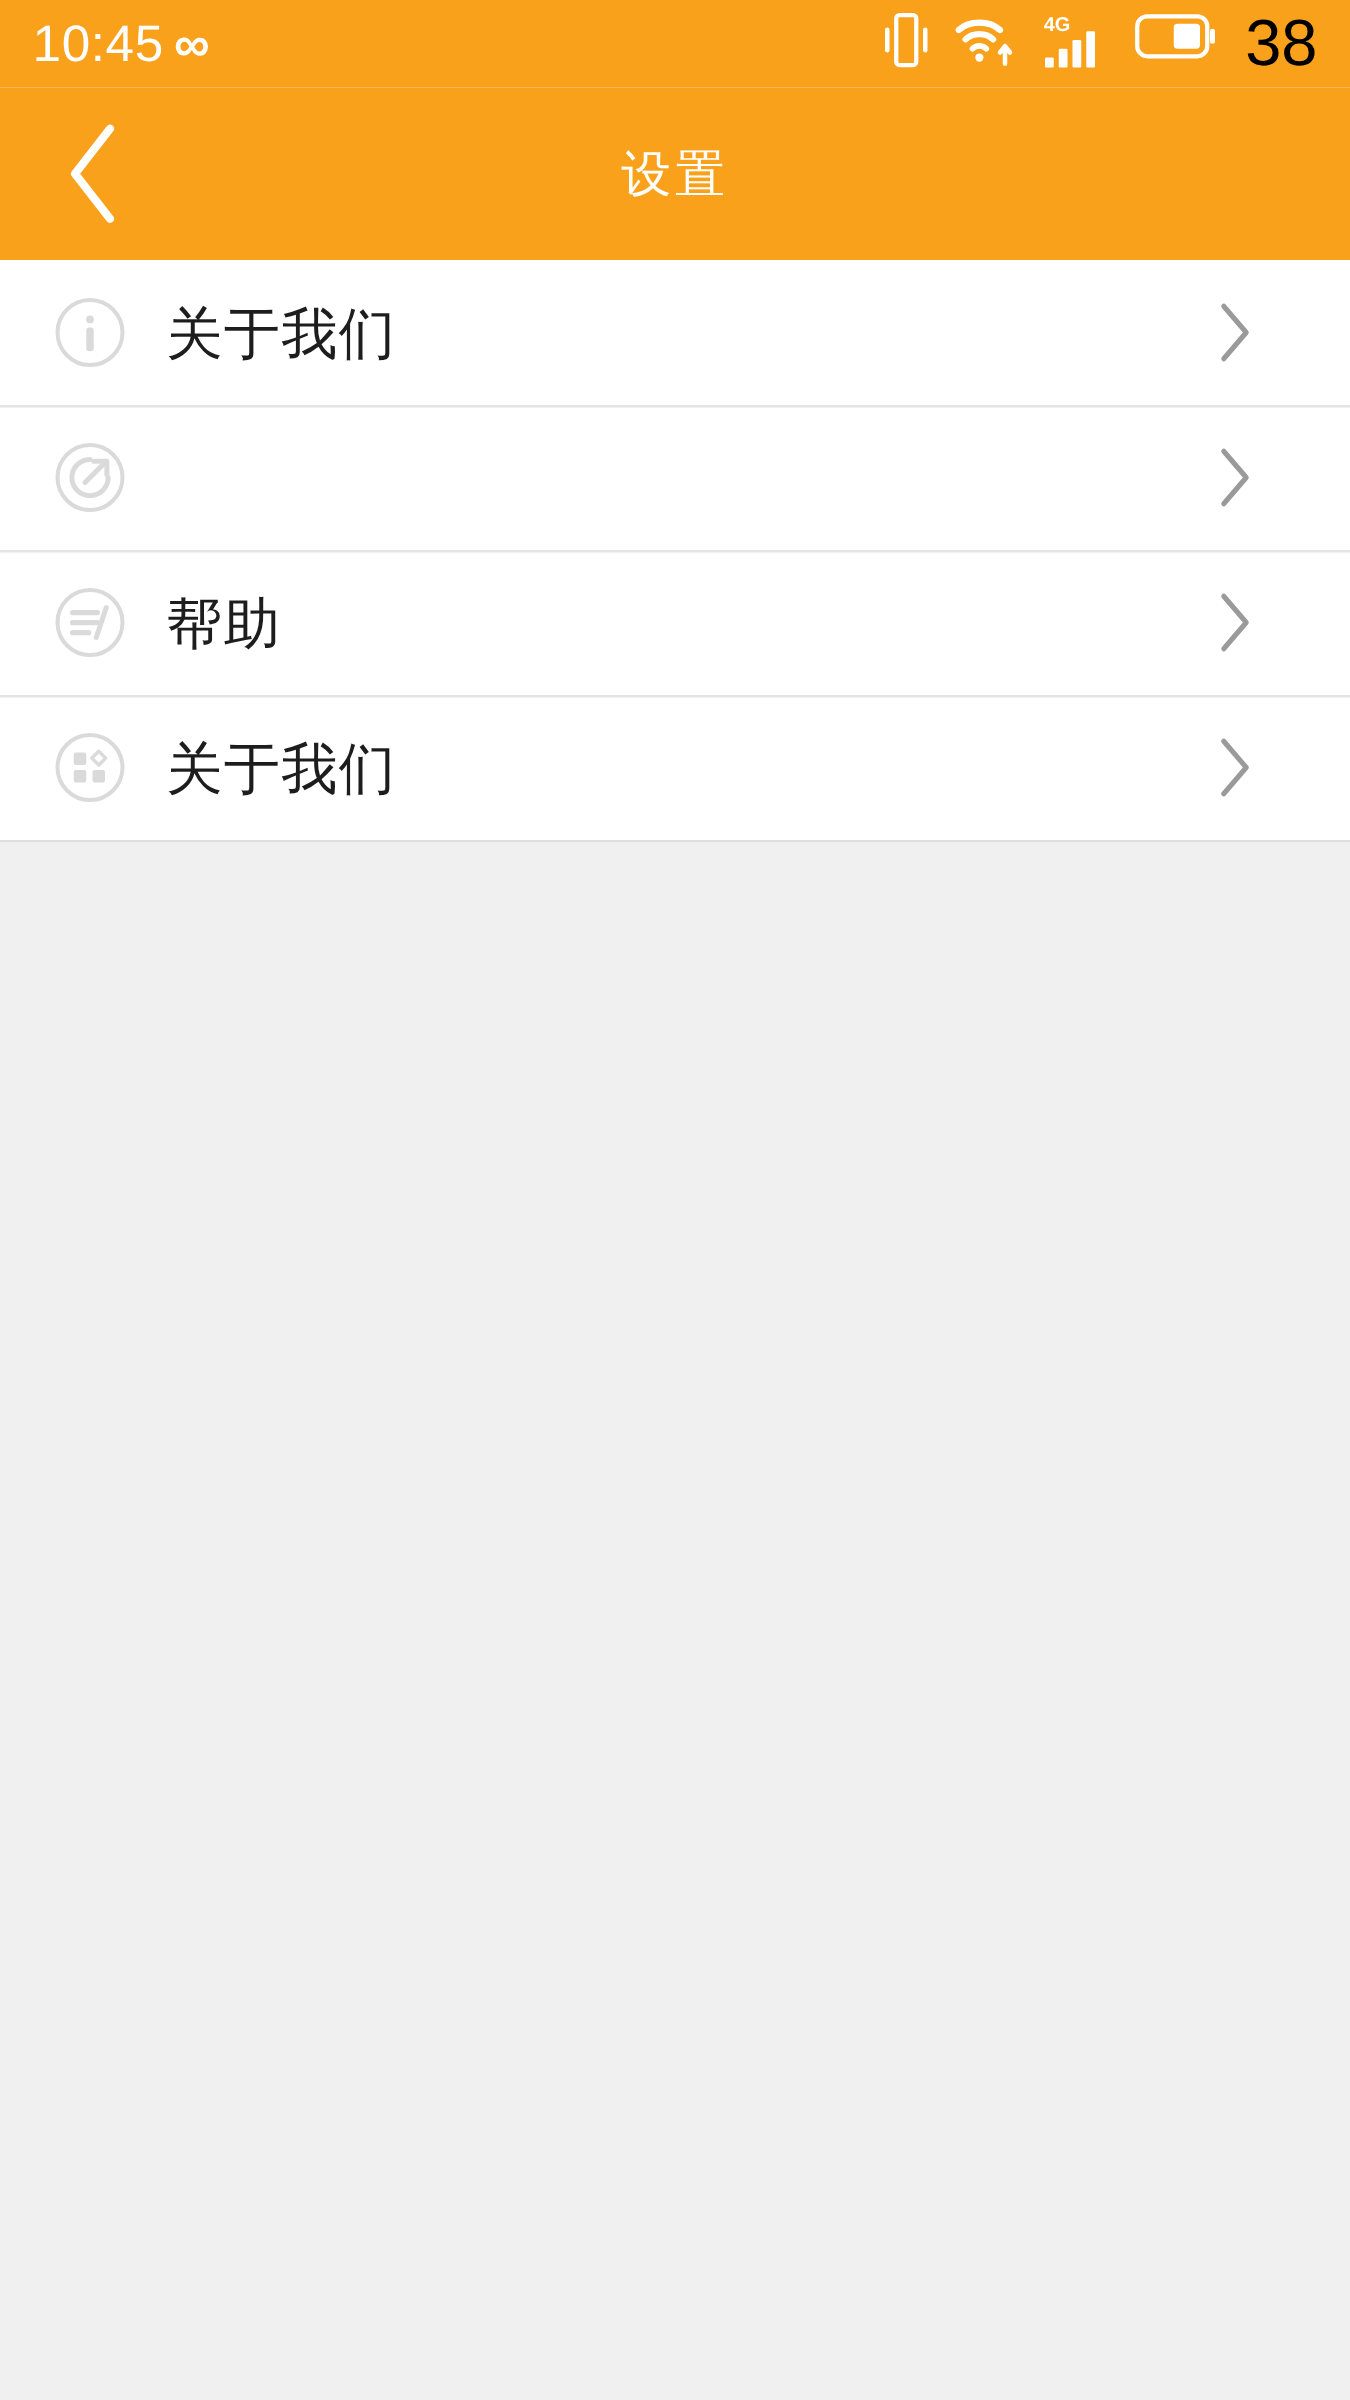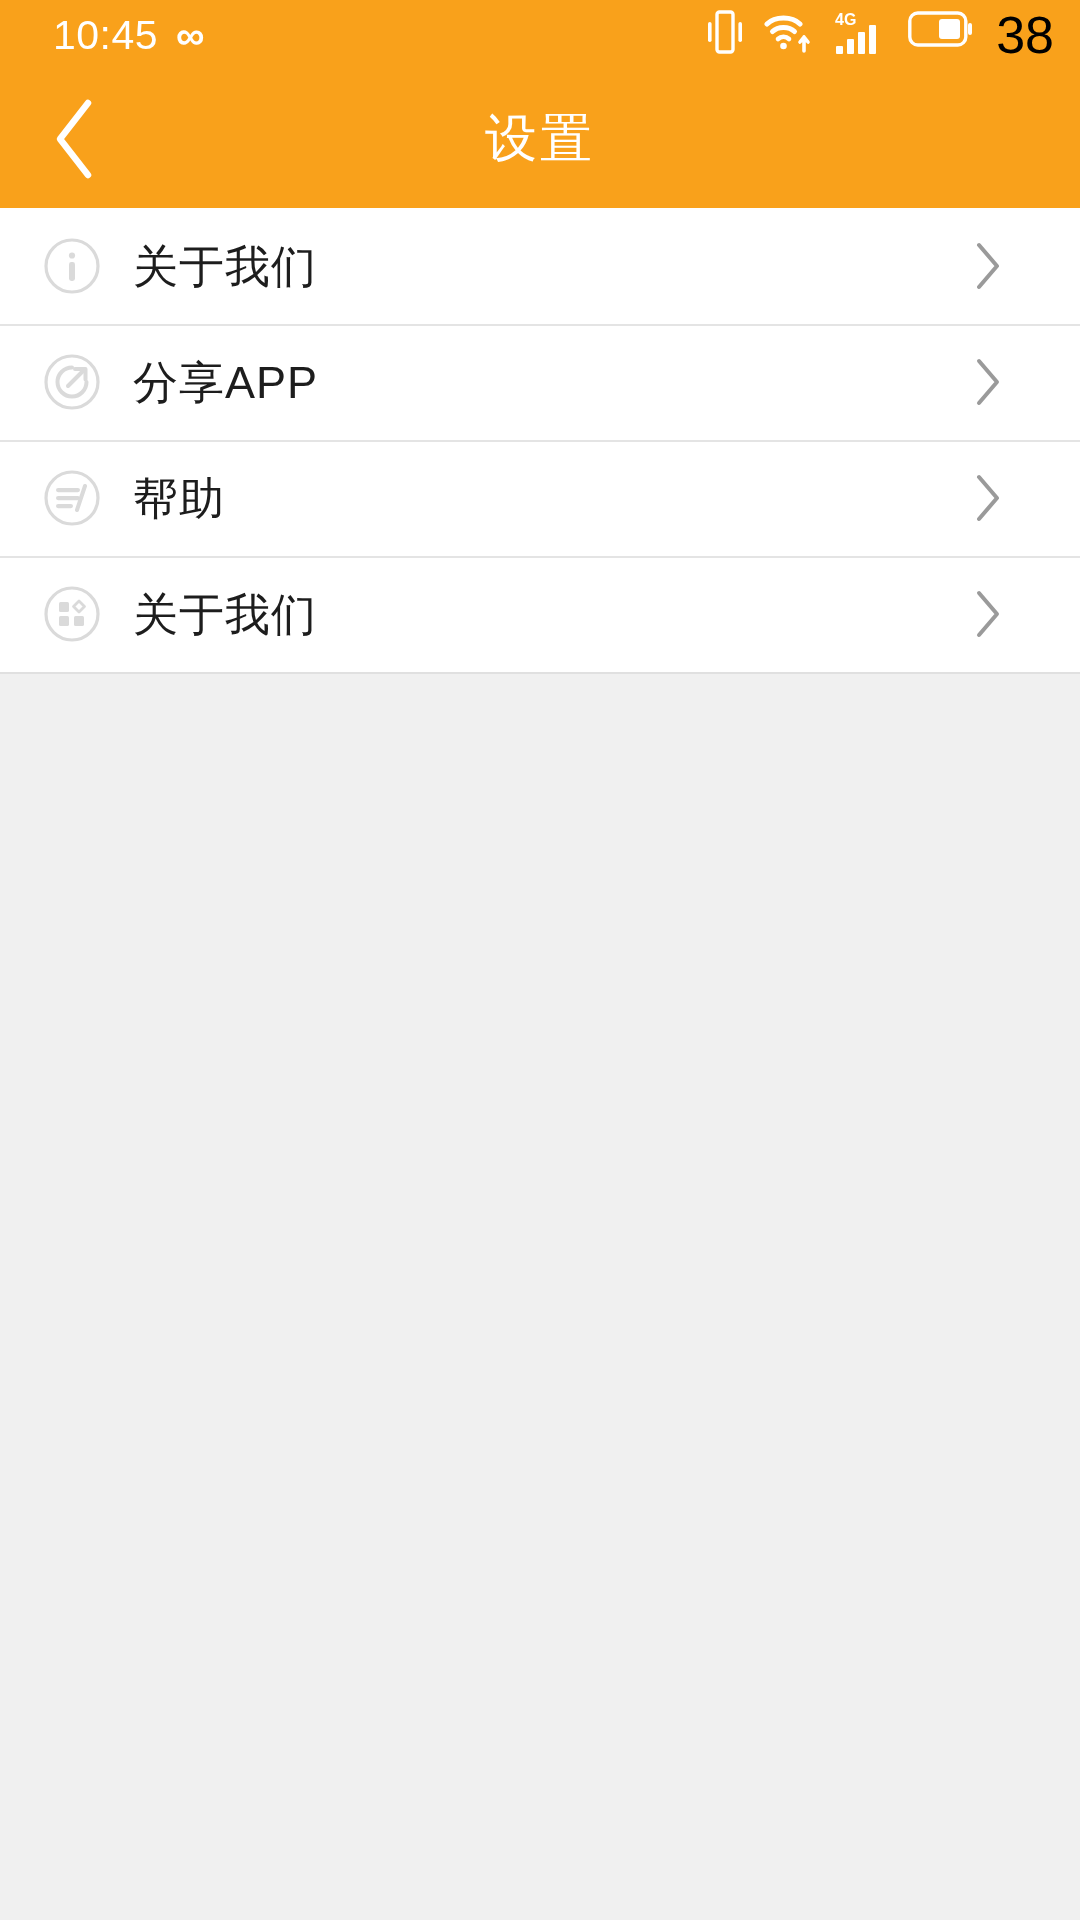--- a/index.html
+++ b/index.html
@@ -11,21 +11,21 @@
   }
 
   
   .statusbar{
     position:relative;
     height:70px;
     background:#f9a11b;
     display:flex; align-items:center;
     padding:0 26px 0 26px;
   }
-  .sb-left{ display:flex; align-items:flex-start; gap:18px;margin-left:27px; }
+  .sb-left{ display:flex; align-items:flex-end; gap:8px; }
   .sb-clock{
     color:#ffffff; font-size:41px; font-weight:400;
     letter-spacing:0.5px; line-height:1;
   }
   .sb-infinity{
     color:#ffffff; font-size:40px; line-height:1;
     font-weight:700; letter-spacing:-1px;
   }
   .sb-right{
     margin-left:auto;
@@ -46,21 +46,21 @@
   }
   .back-btn{
     position:absolute; left:0; top:0;
     width:150px; height:138px;
     display:flex; align-items:center; justify-content:center;
     cursor:pointer;
   }
   .back-chevron{ display:block; }
   .title-text{
     width:100%; text-align:center;
-    color:#ffffff; font-size:52px; font-weight:400;
+    color:#ffffff; font-size:40px; font-weight:400;
     letter-spacing:3px;
   }
 
   
   .list{
     background:#ffffff;
   }
   .row{
     position:relative;
     height:116px;
@@ -186,21 +186,20 @@
 
   <div class="row">
     <span class="row-icon">
       <svg width="58" height="58" viewBox="0 0 58 58">
         <circle cx="29" cy="29" r="26" fill="none" stroke="#dadada" stroke-width="3.2"></circle>
         <path d="M29 14.5 A14.5 14.5 0 1 0 43.5 29" fill="none" stroke="#dadada" stroke-width="4" stroke-linecap="round"></path>
         <path d="M25 33 L41 17" fill="none" stroke="#dadada" stroke-width="4" stroke-linecap="round"></path>
         <path d="M32 16 L42.5 16 L42.5 26.5" fill="none" stroke="#dadada" stroke-width="4" stroke-linecap="round" stroke-linejoin="round"></path>
       </svg>
     </span>
-    <span class="row-label">分享APP</span>
     <span class="row-arrow">
       <svg width="28" height="50" viewBox="0 0 28 50">
         <path d="M5 4 L23 25 L5 46" fill="none" stroke="#9a9a9a" stroke-width="4" stroke-linecap="round" stroke-linejoin="round"></path>
       </svg>
     </span>
   </div>
 
   <div class="row">
     <span class="row-icon">
       <svg width="58" height="58" viewBox="0 0 58 58">

